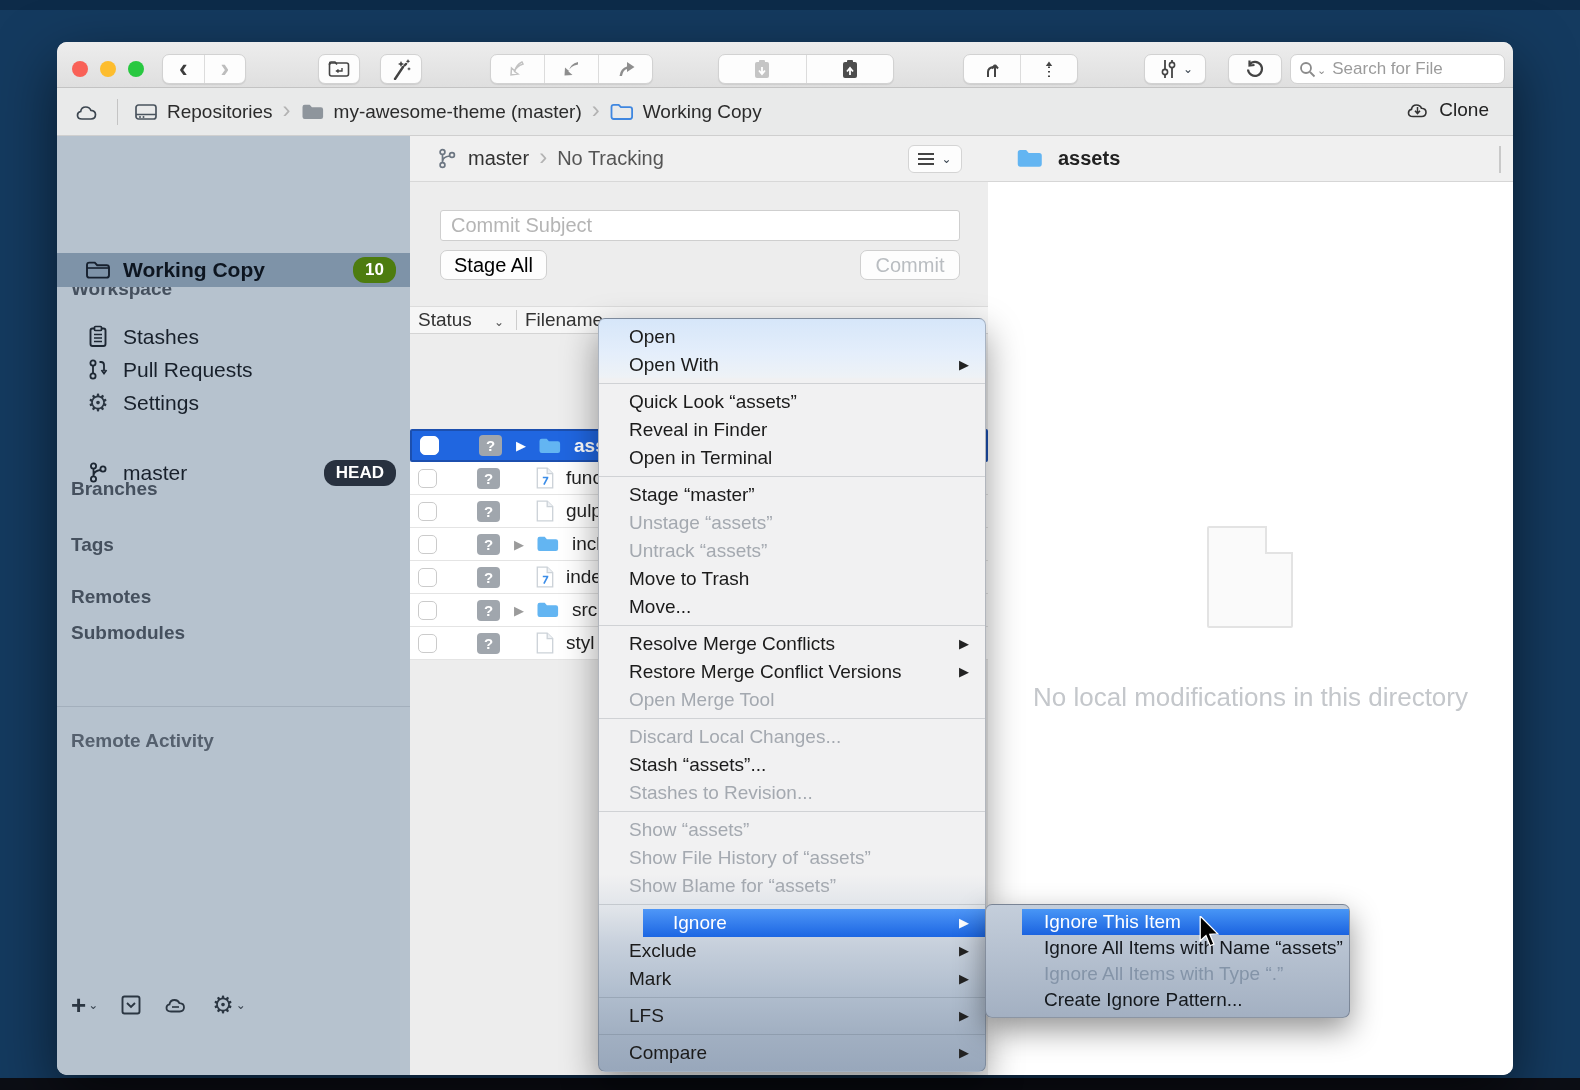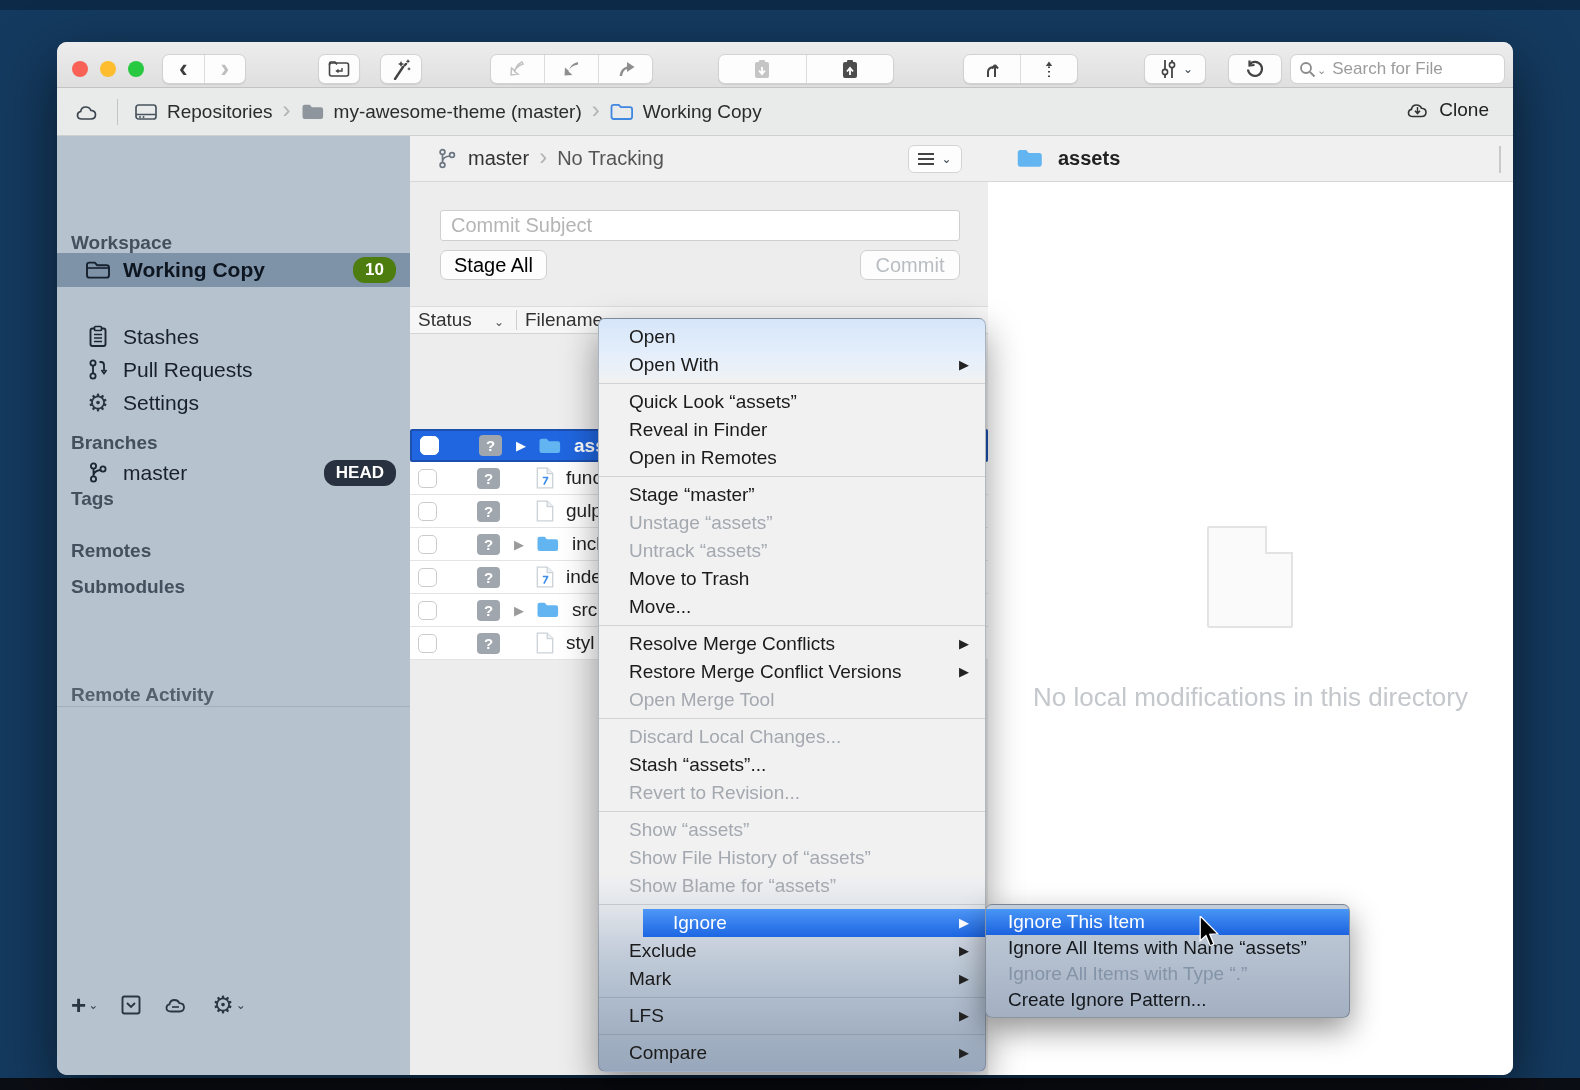--- a/index.html
+++ b/index.html
@@ -37,21 +37,21 @@
   .crumbbar { position:absolute; left:0; top:46px; width:100%; height:48px; background:#e9eaea;
               border-bottom:1px solid #cfcfcf; display:flex; align-items:center; }
   .crumb-txt { font-size:19px; color:#2b2b2b; }
   .crumb-sep { font-size:24px; color:#b3b3b3; margin:0 10px; transform:translateY(-2px); }
   .vdiv { width:1px; height:26px; background:#c4c4c4; margin:0 16px 0 14px; }
   .clone { position:absolute; right:24px; top:11px; display:flex; align-items:center; gap:7px; }
   .clone span { font-size:19px; color:#222; }
 
   
   .sidebar { position:absolute; left:0; top:94px; width:353px; height:939px; background:#b6c2ce; }
-  .sb-h { position:absolute; left:14px; font-size:19px; font-weight:bold; color:#45505e; }
+  .sb-h { position:absolute; left:14px; font-size:19px; font-weight:bold; color:#45505e;margin-top:46px; }
   .sb-row { position:absolute; left:0; width:100%; height:33px; display:flex; align-items:center; }
   .sb-row .lbl { font-size:21px; color:#18202b; }
   .sb-row.sel { background:#7e93a8; }
   .sb-row.sel .lbl { color:#0d1520; font-weight:bold; }
   .sb-ic { width:26px; margin:0 12px 0 28px; display:flex; justify-content:center; }
   .badge { position:absolute; right:14px; background:#4d7c0f; color:#fff; font-size:17px;
            font-weight:bold; border-radius:12px; padding:3px 12px; }
   .sb-div { position:absolute; left:0; top:570px; width:100%; height:1px; background:#a3afbc; }
   .sb-bottom { position:absolute; left:14px; top:858px; display:flex; align-items:center; gap:22px; }
   .sb-bot-ic { display:flex; align-items:center; color:#2b3642; }
@@ -120,21 +120,21 @@
   .mi.hl { background:linear-gradient(#4f97f7,#1c66e3); color:#fff;margin-left:44px; }
   .mi .arr { position:absolute; right:16px; top:0; font-size:13px; color:#222; }
   .mi.hl .arr { color:#fff; }
   .msep { height:1px; background:rgba(60,70,85,.18); margin:4px 0; }
 
   
   .submenu { position:absolute; left:985px; top:904px; width:365px; padding:4px 0;
              border:1px solid rgba(70,80,95,.45); border-radius:7px;
              box-shadow:0 12px 30px rgba(0,0,0,.42);
              background:linear-gradient(#c4cedb,#a3b0c2); }
-  .smi { height:26px; line-height:26px; padding-left:22px; font-size:19px; color:#14181d; }
+  .smi { height:26px; line-height:26px; padding-left:22px; font-size:19px; color:#14181d;margin-left:36px; }
   .smi.hl { background:linear-gradient(#4896f6,#1b63e0); color:#fff; }
   .smi.dis { color:#8494a8; }
 
   .cursor { position:absolute; left:1196px; top:916px; }
   svg { display:block; }
 </style>
 </head>
 <body>
 
 <div class="stage">
@@ -525,35 +525,35 @@
       <div class="empty-txt">No local modifications in this directory</div>
     </div>
   </div>
 
   <div class="ctx-menu">
     <div class="mi"><span>Open</span></div>
     <div class="mi"><span>Open With</span><span class="arr">▶</span></div>
     <div class="msep"></div>
     <div class="mi"><span>Quick Look “assets”</span></div>
     <div class="mi"><span>Reveal in Finder</span></div>
-    <div class="mi"><span>Open in Remotes</span></div>
+    <div class="mi"><span>Open in Terminal</span></div>
     <div class="msep"></div>
     <div class="mi"><span>Stage “master”</span></div>
     <div class="mi dis"><span>Unstage “assets”</span></div>
     <div class="mi dis"><span>Untrack “assets”</span></div>
     <div class="mi"><span>Move to Trash</span></div>
     <div class="mi"><span>Move...</span></div>
     <div class="msep"></div>
     <div class="mi"><span>Resolve Merge Conflicts</span><span class="arr">▶</span></div>
     <div class="mi"><span>Restore Merge Conflict Versions</span><span class="arr">▶</span></div>
     <div class="mi dis"><span>Open Merge Tool</span></div>
     <div class="msep"></div>
     <div class="mi dis"><span>Discard Local Changes...</span></div>
     <div class="mi"><span>Stash “assets”...</span></div>
-    <div class="mi dis"><span>Revert to Revision...</span></div>
+    <div class="mi dis"><span>Stashes to Revision...</span></div>
     <div class="msep"></div>
     <div class="mi dis"><span>Show “assets”</span></div>
     <div class="mi dis"><span>Show File History of “assets”</span></div>
     <div class="mi dis"><span>Show Blame for “assets”</span></div>
     <div class="msep"></div>
     <div class="mi hl"><span>Ignore</span><span class="arr">▶</span></div>
     <div class="mi"><span>Exclude</span><span class="arr">▶</span></div>
     <div class="mi"><span>Mark</span><span class="arr">▶</span></div>
     <div class="msep"></div>
     <div class="mi"><span>LFS</span><span class="arr">▶</span></div>

